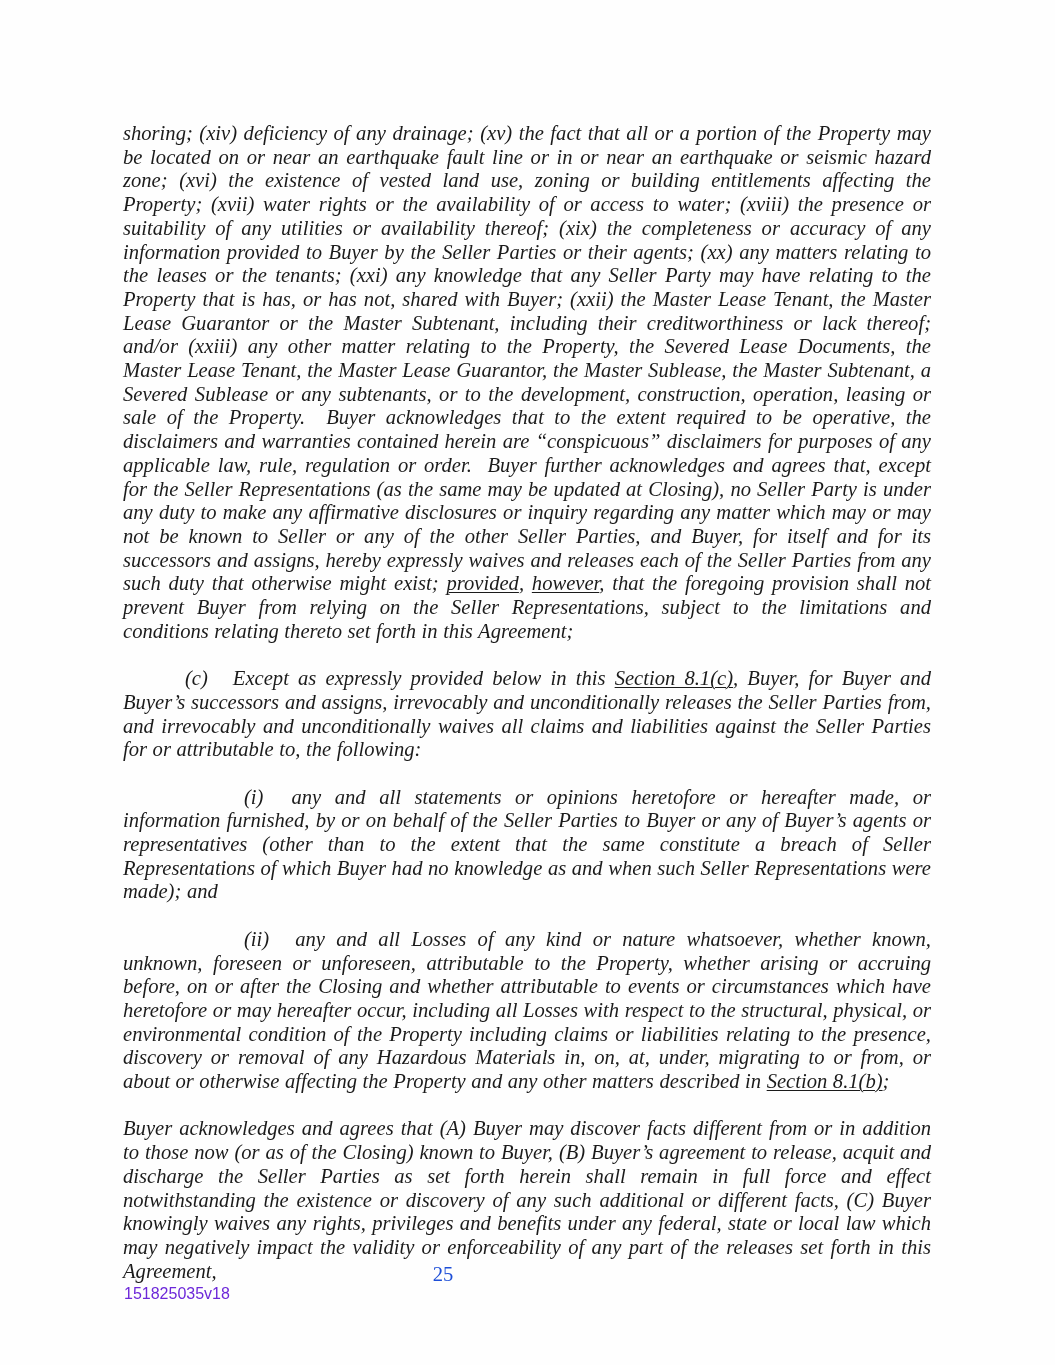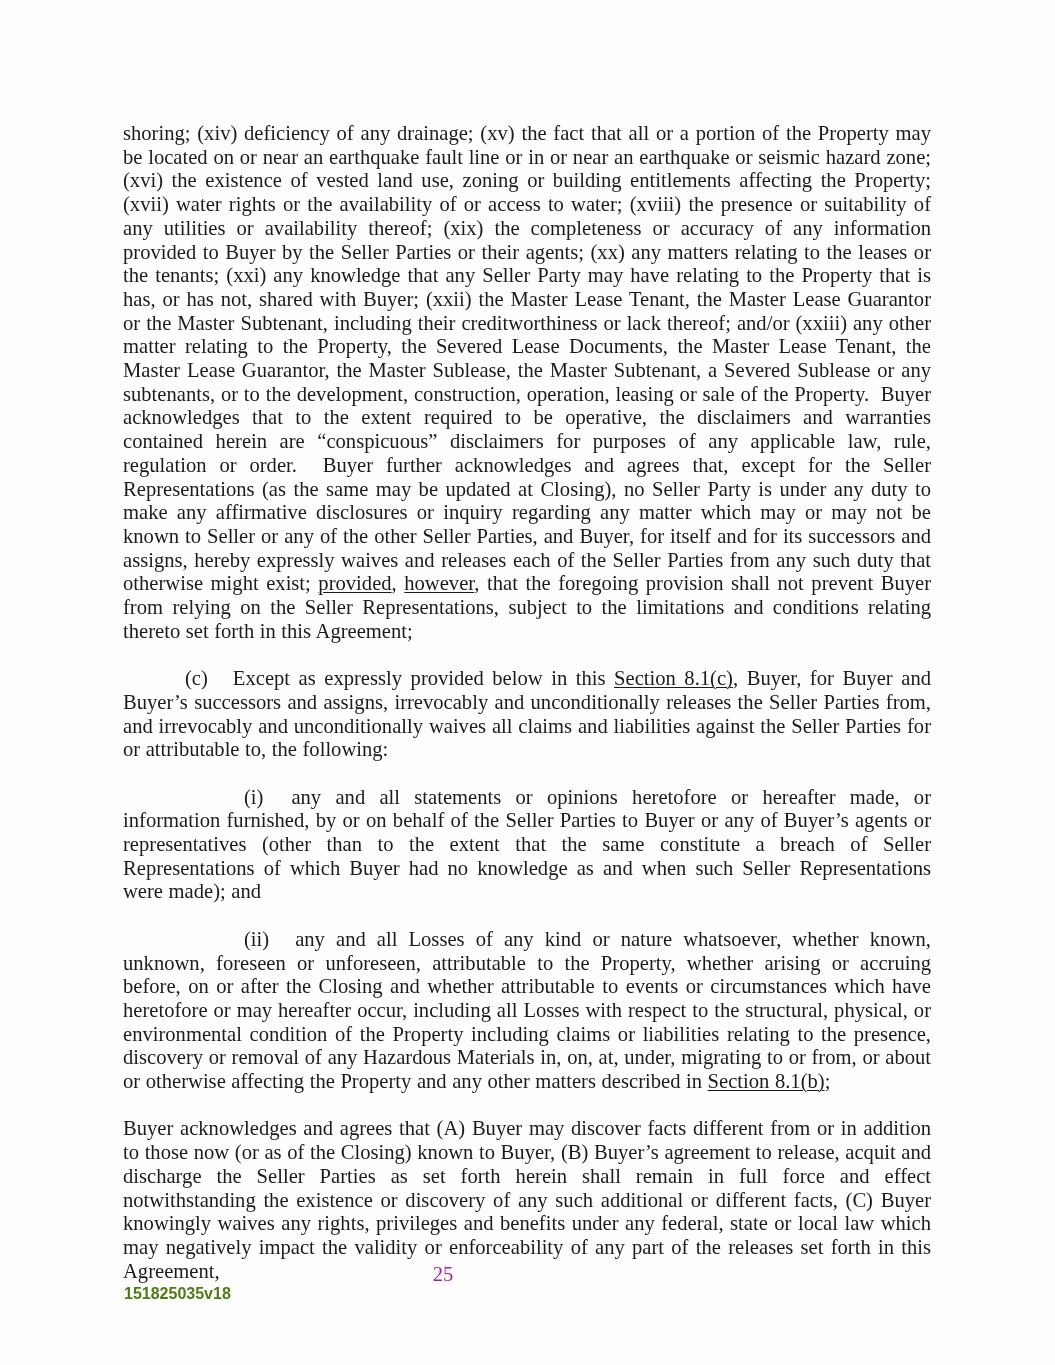--- a/index.html
+++ b/index.html
@@ -20,20 +20,21 @@
   }
   .para {
     margin: 0 0 23.7px 0;
     font-size: 20.6px;
     line-height: 23.7px;
     text-align: justify;
     text-justify: inter-word;
     hyphens: none;
     -webkit-hyphens: none;
     word-spacing: 0.02em;
+    font-style: italic;
   }
   .para:last-child { margin-bottom: 10px; }
   .indent-c   { text-indent: 62px; }
   .indent-sub { text-indent: 121px; }
   .tab { display: inline-block; }
   .tab-c  { width: 25px; }
   .tab-i  { width: 28px; }
   .tab-ii { width: 26px; }
   .u {
     text-decoration: underline;
@@ -41,31 +42,30 @@
     text-decoration-thickness: 1px;
   }
   .page-number {
     position: absolute;
     left: 0;
     top: 1263px;
     width: 886px;
     text-align: center;
     font-size: 20.6px;
     line-height: 23.7px;
-    color: #a21caf;
+    color: #1d4ed8;
   }
   .doc-id {
     position: absolute;
     left: 124px;
     top: 1284px;
     font-family: "Liberation Sans", sans-serif;
     font-size: 16px;
     line-height: 19px;
-    color: #4d7c0f;
-    font-weight: bold;
+    color: #6d28d9;
   }
 </style>
 </head>
 <body>
 
 <div class="page">
   <div class="content">
 
     <p class="para"><span>shoring; (xiv) deficiency of any drainage; (xv) the fact that all or a portion of the Property may be located on or near an earthquake fault line or in or near an earthquake or seismic hazard zone; (xvi) the existence of vested land use, zoning or building entitlements affecting the Property; (xvii) water rights or the availability of or access to water; (xviii) the presence or suitability of any utilities or availability thereof; (xix) the completeness or accuracy of any information provided to Buyer by the Seller Parties or their agents; (xx) any matters relating to the leases or the tenants; (xxi) any knowledge that any Seller Party may have relating to the Property that is has, or has not, shared with Buyer; (xxii) the Master Lease Tenant, the Master Lease Guarantor or the Master Subtenant, including their creditworthiness or lack thereof; and/or (xxiii) any other matter relating to the Property, the Severed Lease Documents, the Master Lease Tenant, the Master Lease Guarantor, the Master Sublease, the Master Subtenant, a Severed Sublease or any subtenants, or to the development, construction, operation, leasing or sale of the Property.&nbsp; Buyer acknowledges that to the extent required to be operative, the disclaimers and warranties contained herein are “conspicuous” disclaimers for purposes of any applicable law, rule, regulation or order.&nbsp; Buyer further acknowledges and agrees that, except for the Seller Representations (as the same may be updated at Closing), no Seller Party is under any duty to make any affirmative disclosures or inquiry regarding any matter which may or may not be known to Seller or any of the other Seller Parties, and Buyer, for itself and for its successors and assigns, hereby expressly waives and releases each of the Seller Parties from any such duty that otherwise might exist; </span><span class="u">provided</span><span>, </span><span class="u">however</span><span>, that the foregoing provision shall not prevent Buyer from relying on the Seller Representations, subject to the limitations and conditions relating thereto set forth in this Agreement;</span></p>
 

